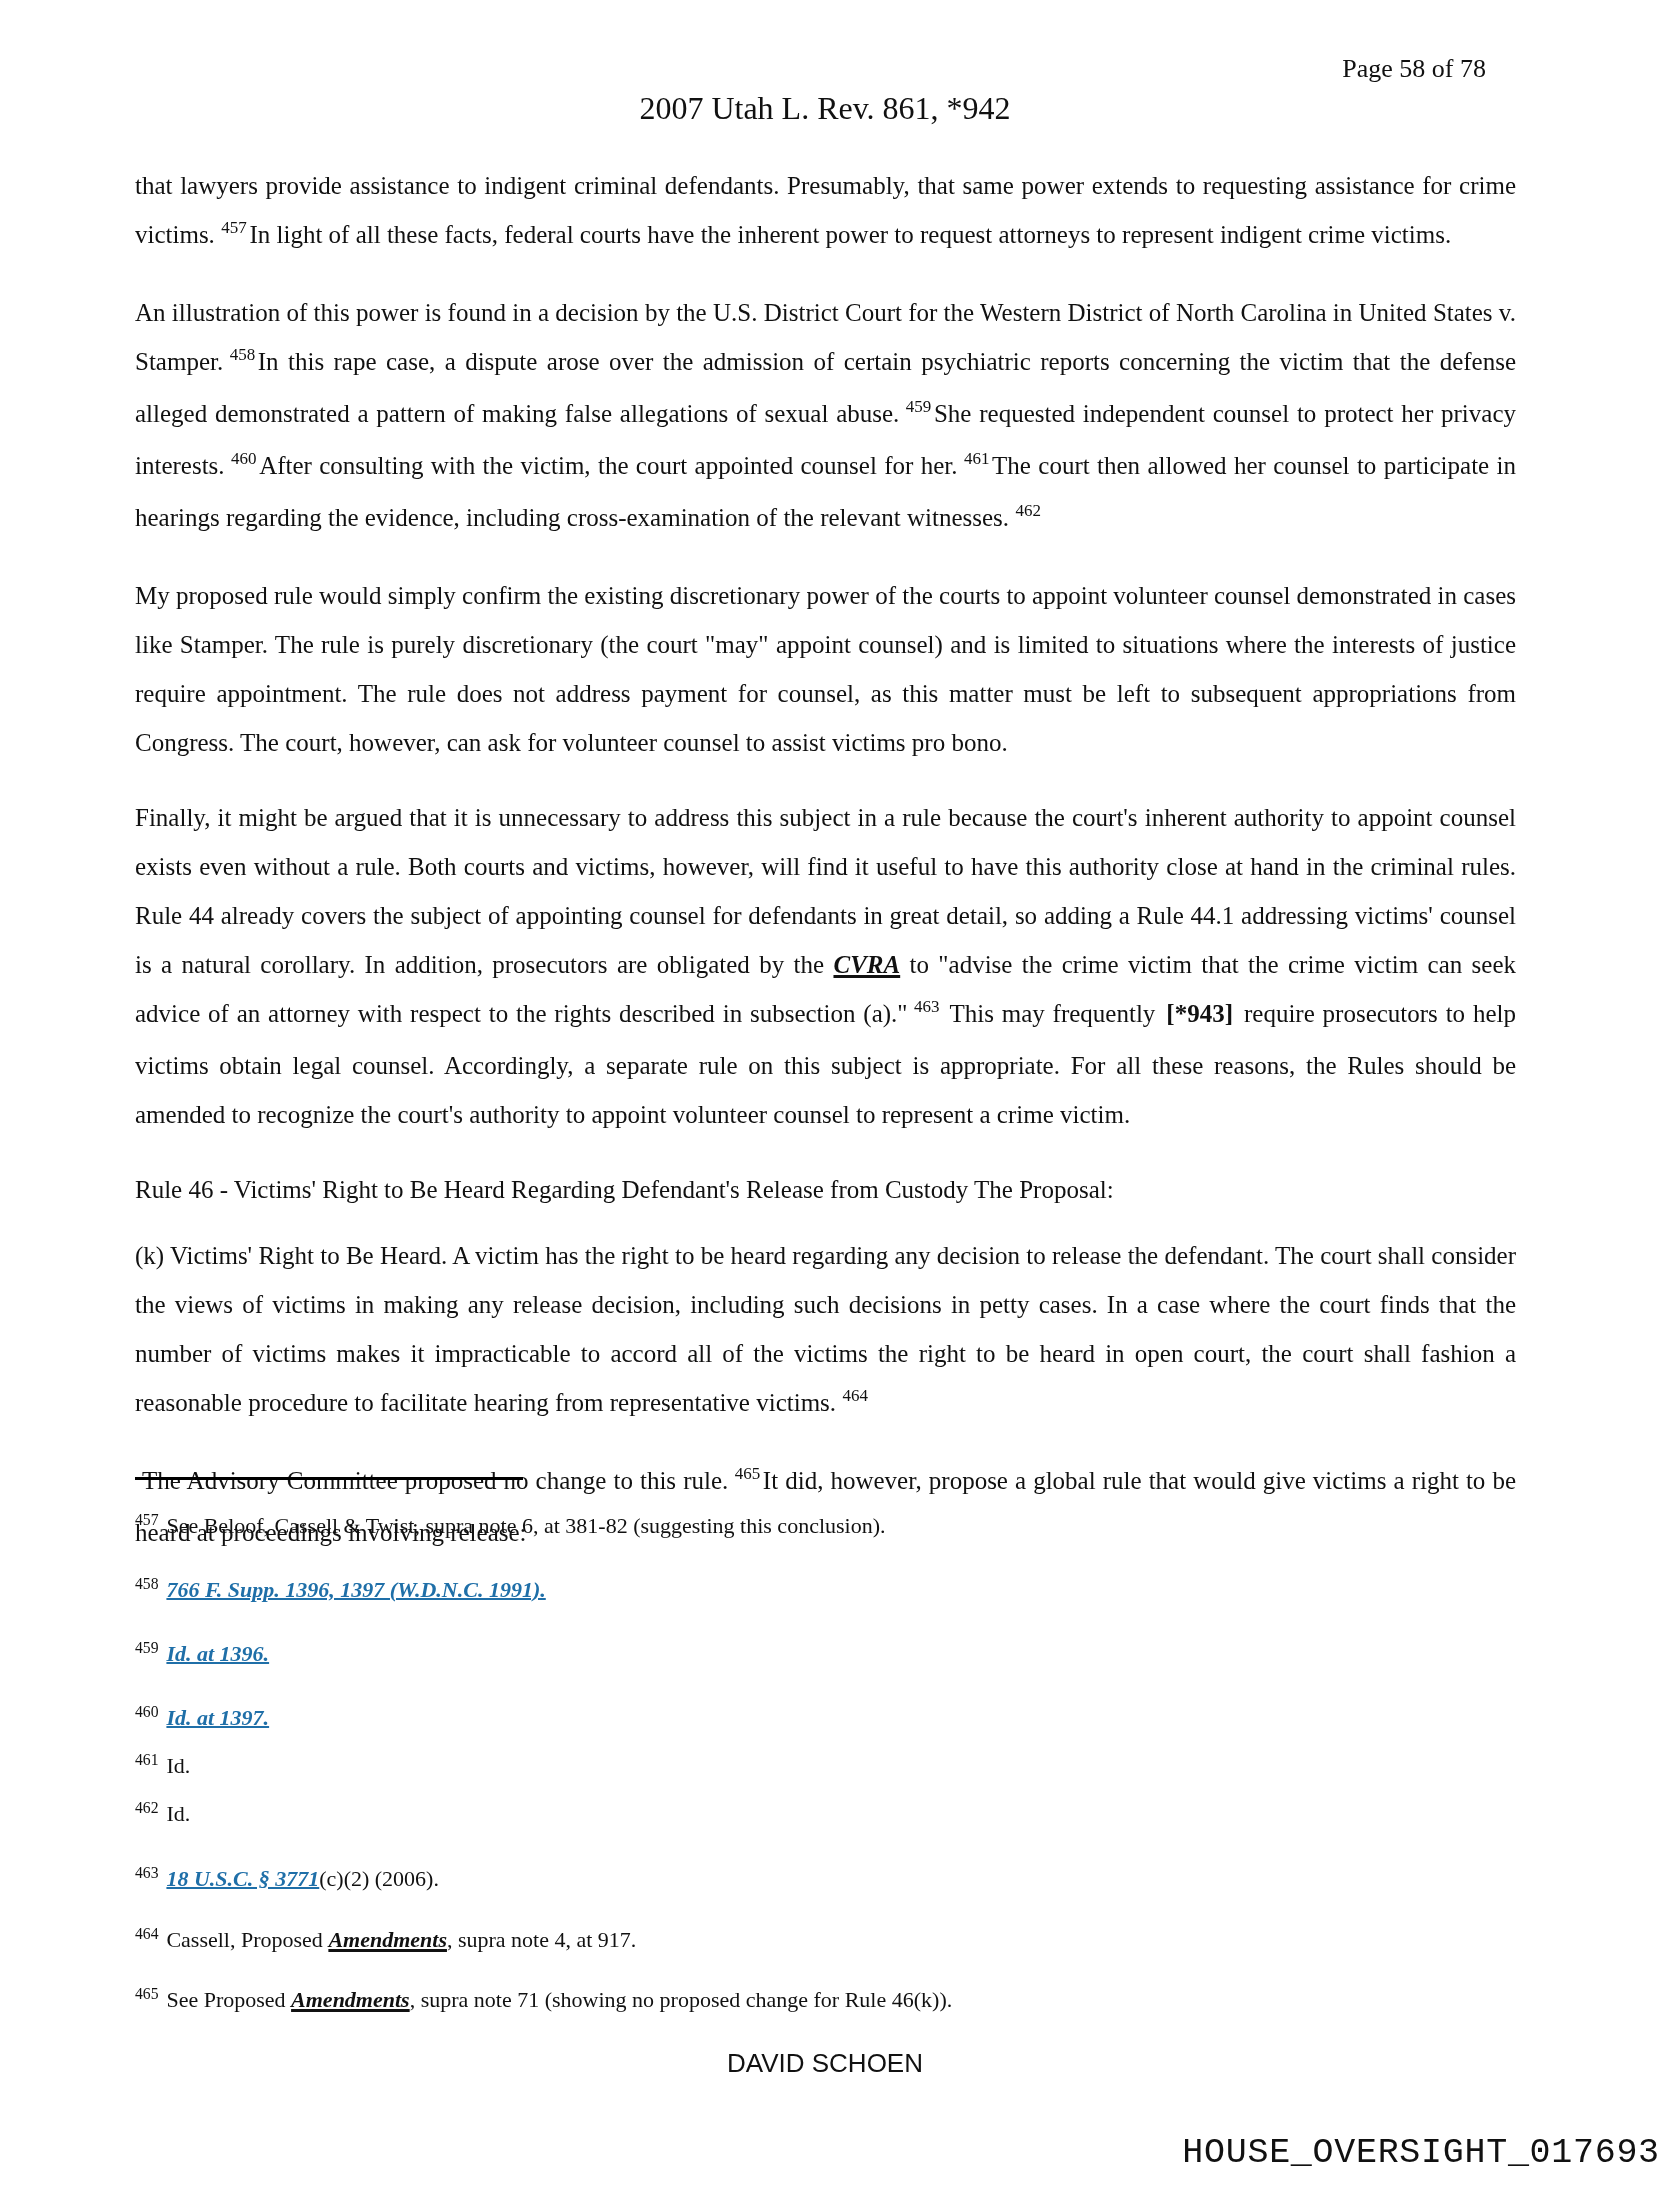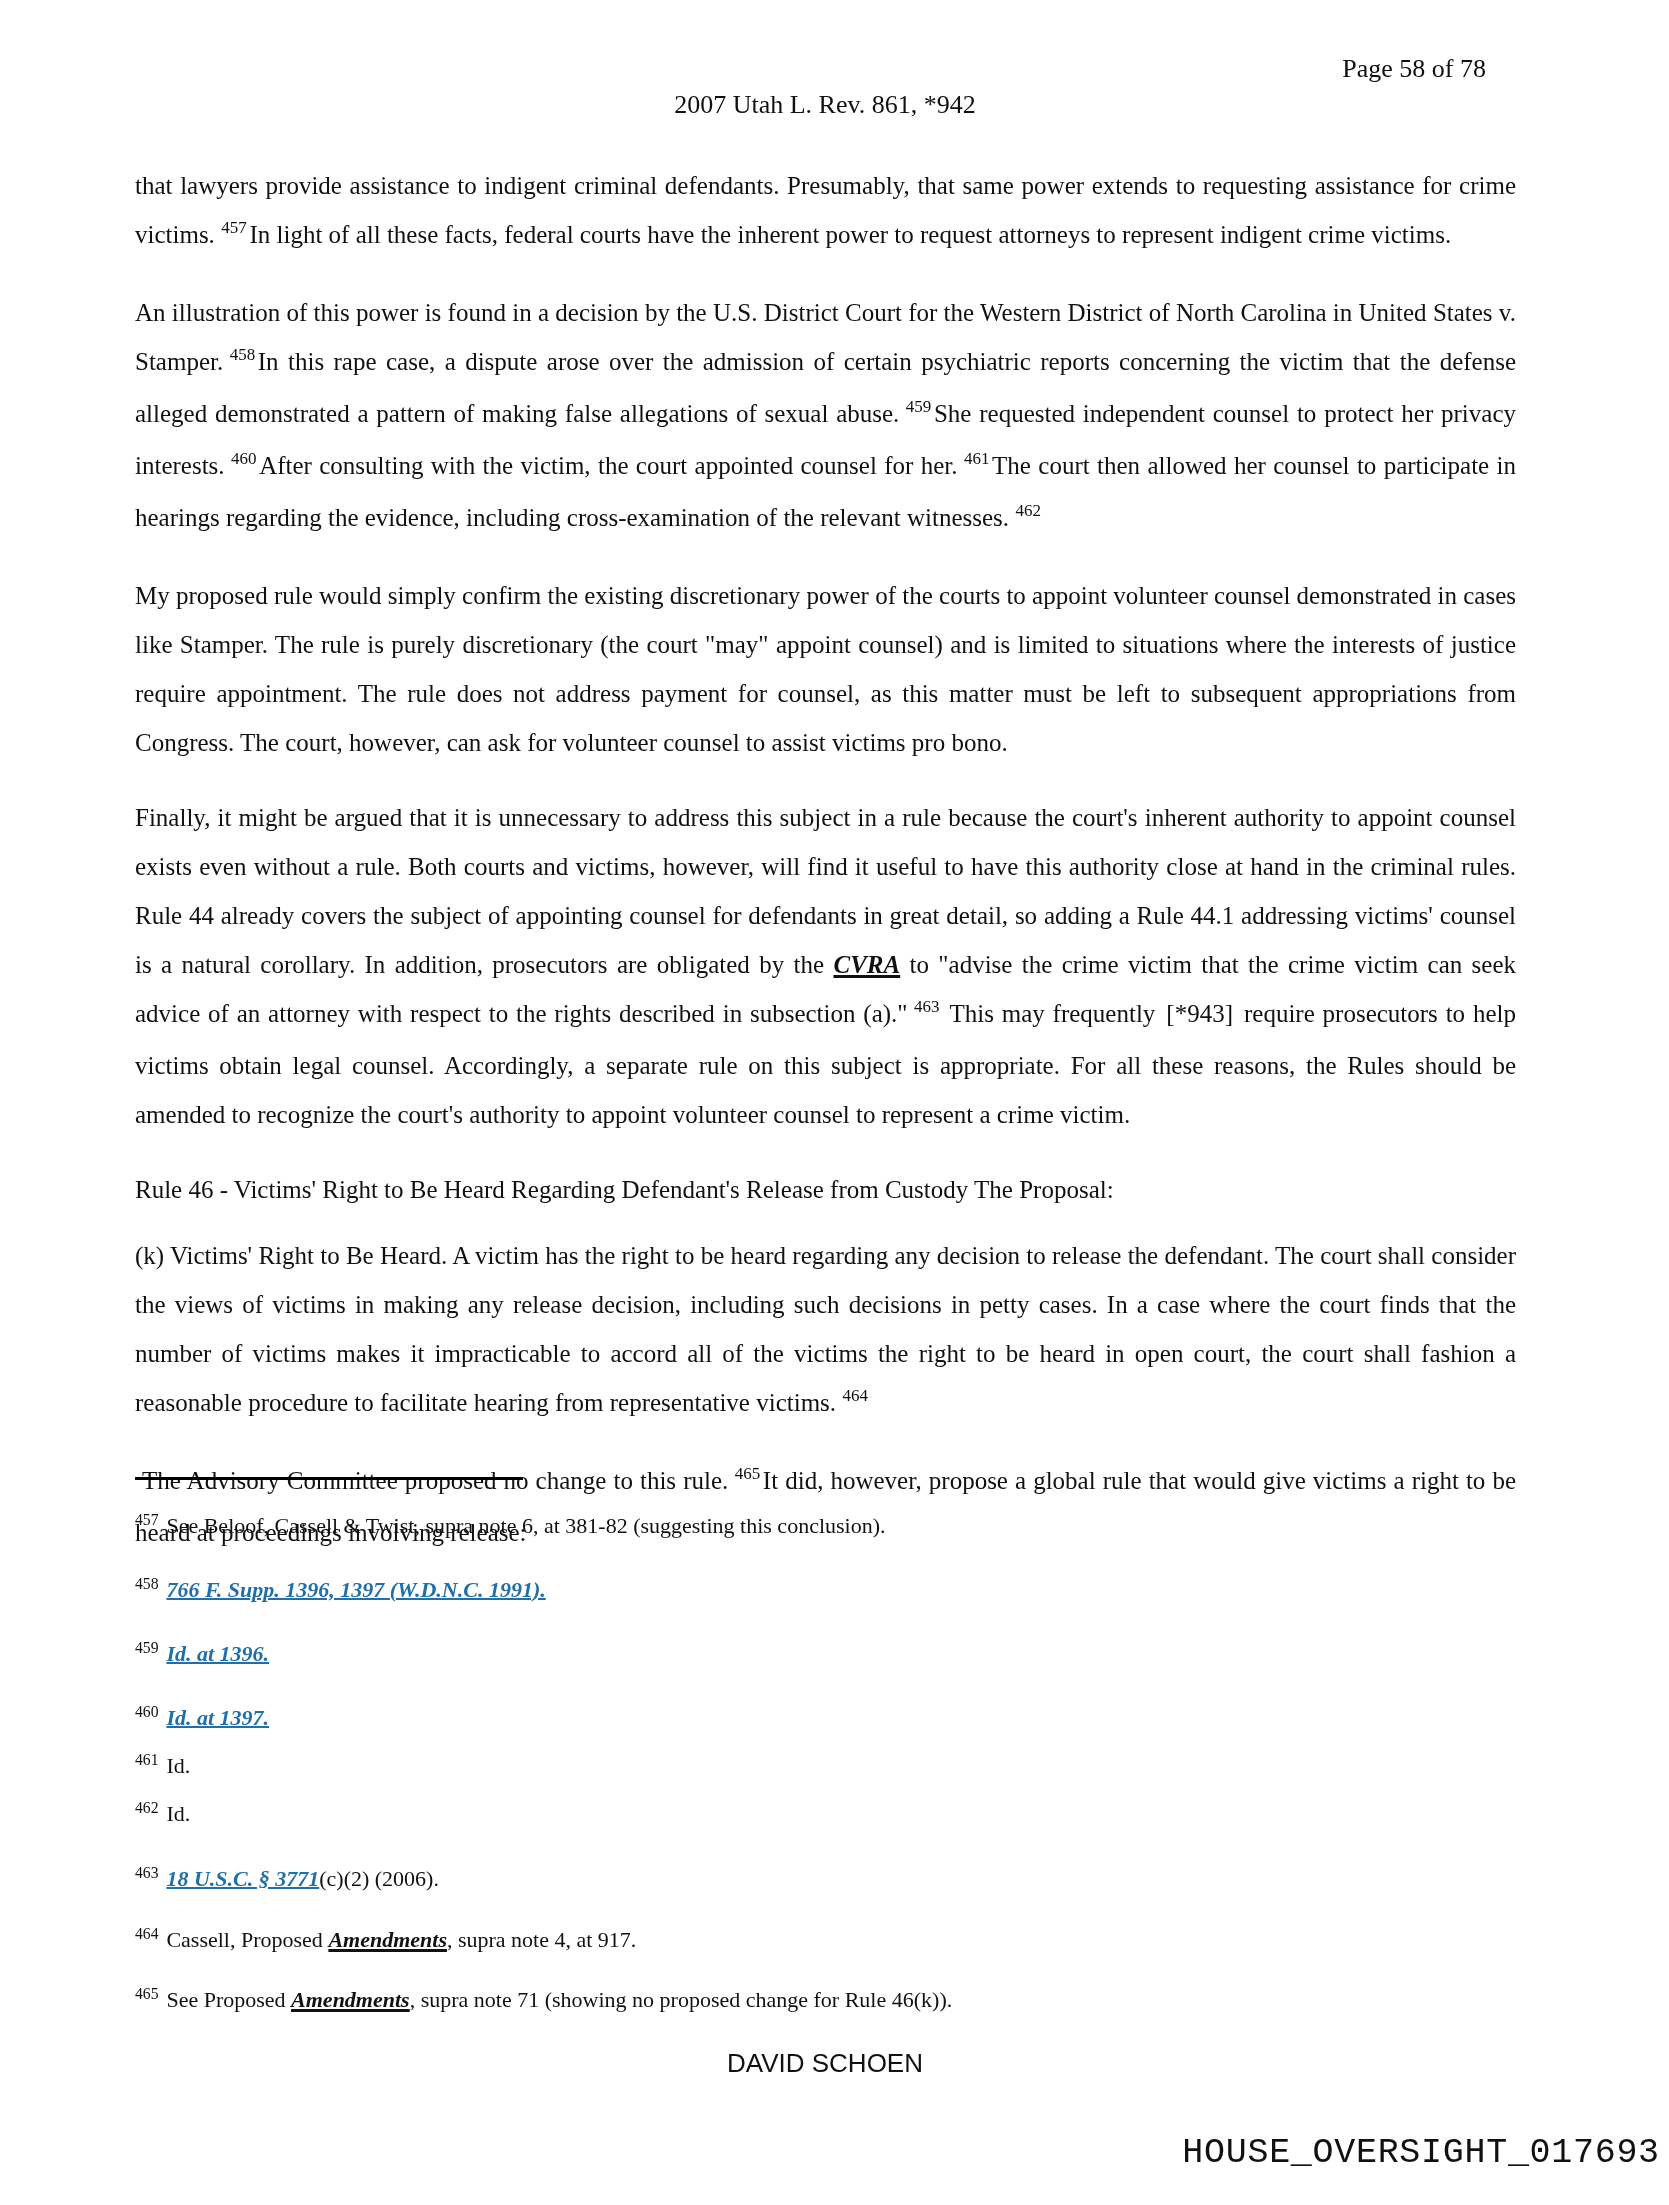--- a/index.html
+++ b/index.html
@@ -1,24 +1,24 @@
 <!DOCTYPE html>
 <html style="font-size:10.5px"><head>
 <meta charset="utf-8">
 <style>
   html, body { margin: 0; padding: 0; background: #ffffff; }
   body { width: 1669px; height: 2205px; position: relative; overflow: hidden;
          font-family: "Liberation Serif", "DejaVu Serif", serif; color: #111; }
   .page-number { position: absolute; top: 54px; right: 183px; font-size: 26px; }
-  .running-head { position: absolute; top: 90px; left: 0; width: 1650px; text-align: center; font-size: 26px; }
+  .running-head { position: absolute; top: 90px; left: 0; width: 1650px; text-align: center; font-size: 32px; }
   .body-text { position: absolute; left: 135px; width: 1381px; top: 161px; }
   .para { font-size: 25px; line-height: 49px; text-align: justify; margin: 0 0 26px 0; }
   .para.tight { margin-bottom: 17px; }
   sup.fn { font-size: 17px; vertical-align: 0; position: relative; top: -10.5px; margin: 0 2.6px 0 6.5px; }
-  .star-page { font-weight: normal; margin: 0 11px; }
+  .star-page { font-weight: bold; margin: 0 11px; }
   .bold-link { font-weight: bold; font-style: italic; text-decoration: underline; text-decoration-thickness: 2.6px; color: #111; }
   .separator { position: absolute; left: 135px; top: 1477px; width: 388px; height: 2.6px; background: #000; }
   .footnotes { position: absolute; left: 135px; top: 1513px; width: 1375px; }
   .footnote { position: absolute; left: 0; font-size: 22px; white-space: nowrap; }
   .footnote .num { font-size: 15.7px; position: relative; top: -7.9px; margin-right: 7.9px; }
   .footnote a.cite { color: #1f6fa8; font-style: italic; text-decoration: underline; text-decoration-thickness: 2px; font-weight: bold; }
   .footer-name { position: absolute; top: 2048px; left: 0; width: 1650px; text-align: center;
                  font-family: "Liberation Sans", "DejaVu Sans", sans-serif; font-size: 26px; }
   .bates { position: absolute; top: 2133px; right: 9.2px;
            font-family: Liberation Mono, monospace; font-size: 35px; letter-spacing: 0.7px; }

